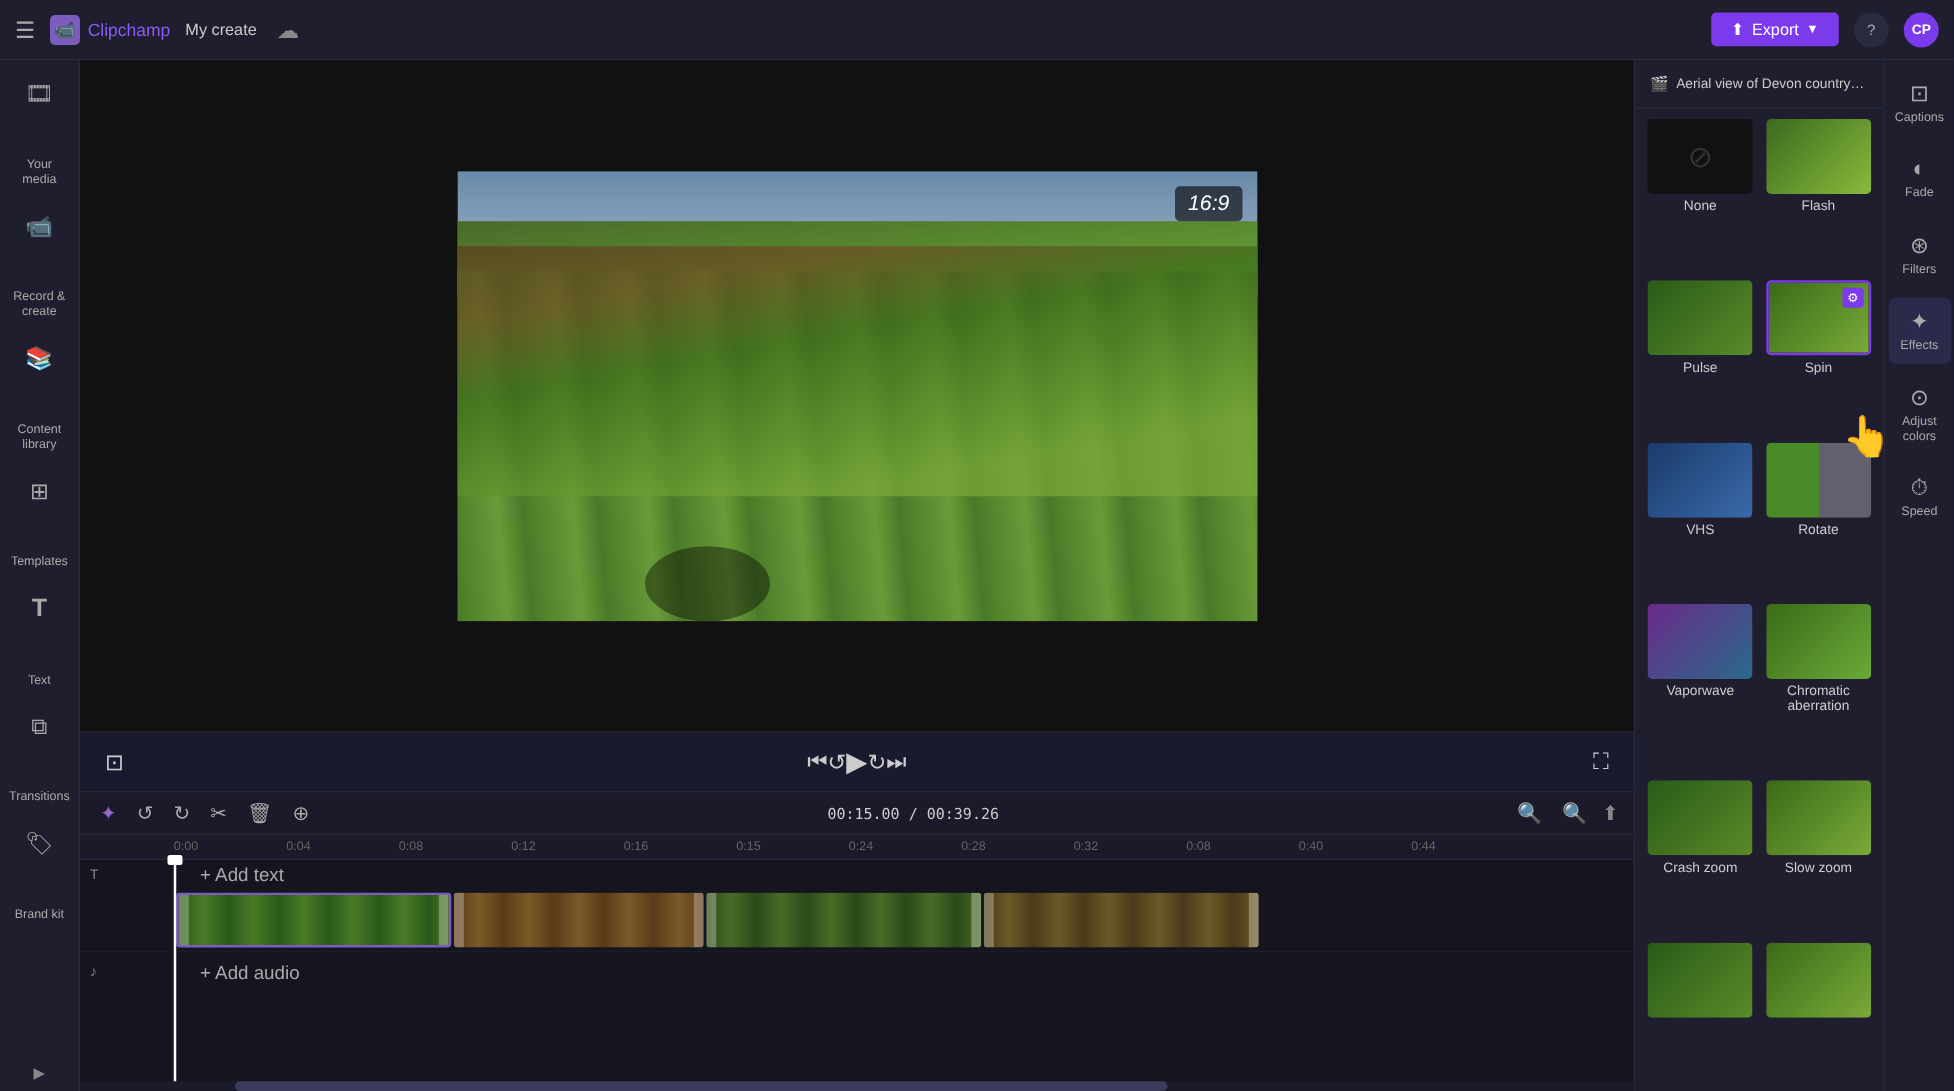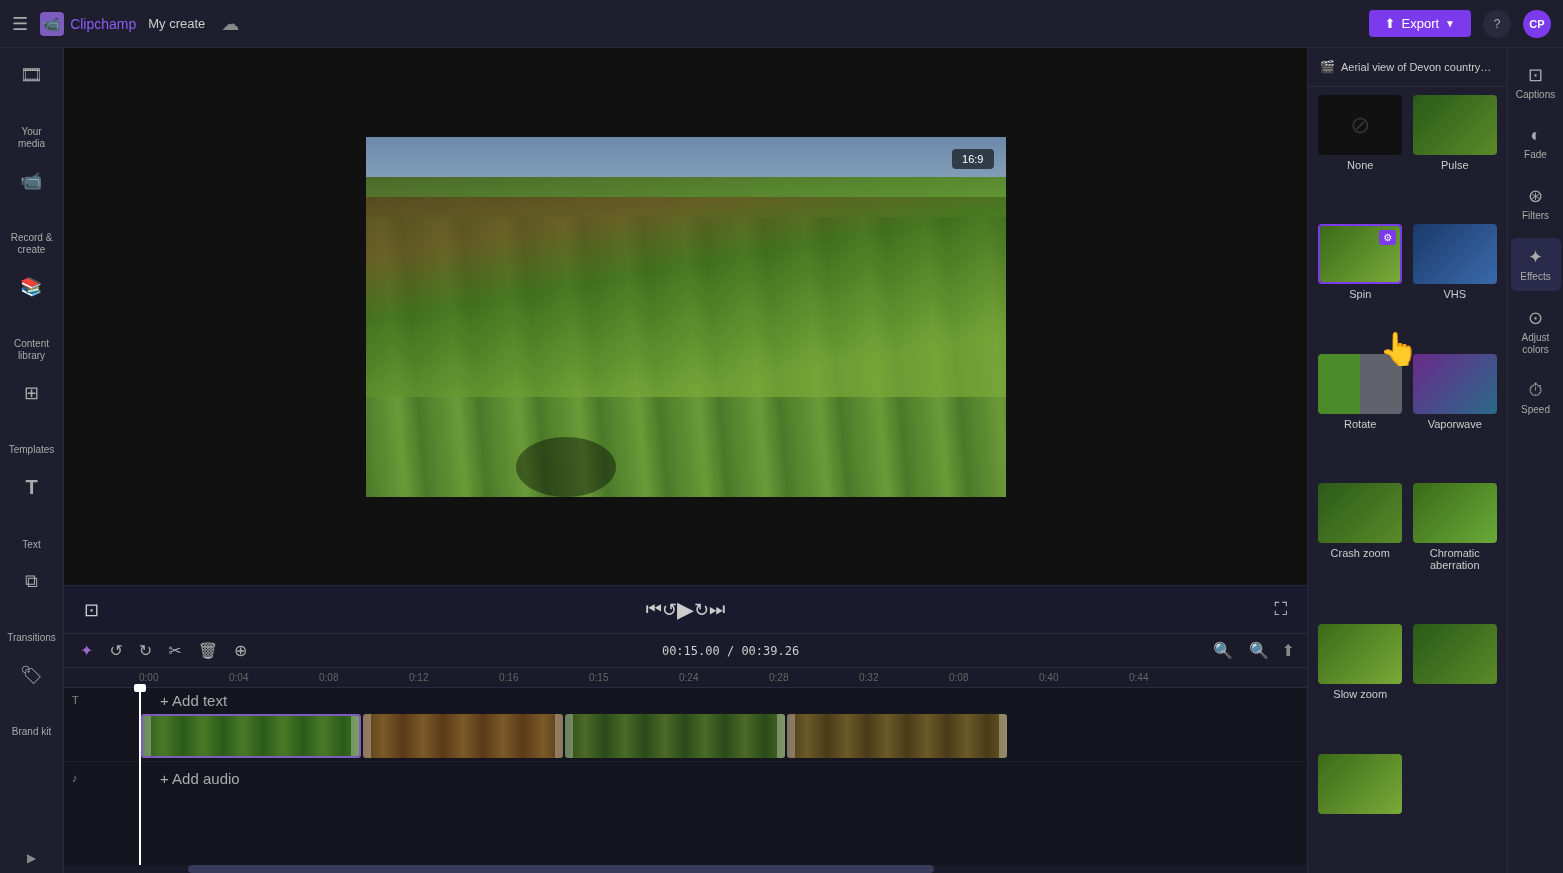--- a/index.html
+++ b/index.html
@@ -22,21 +22,21 @@
     .left-sidebar { width: 64px; background: #1e1e2e; display: flex; flex-direction: column; align-items: center; padding: 8px 0; gap: 4px; border-right: 1px solid #2a2a3e; flex-shrink: 0; }
     .sidebar-item { display: flex; flex-direction: column; align-items: center; gap: 3px; padding: 8px 4px; cursor: pointer; border-radius: 6px; width: 56px; color: #aaa; }
     .sidebar-item .icon { font-size: 18px; }
     .sidebar-item .label { font-size: 10px; text-align: center; line-height: 1.2; margin-top: 37px; }
 
     
     .center-area { flex: 1; display: flex; flex-direction: column; overflow: hidden; }
 
     
     .video-preview { flex: 1; background: #111; display: flex; align-items: center; justify-content: center; position: relative; overflow: hidden; }
-    .aspect-badge { position: absolute; top: 12px; right: 12px; background: rgba(0,0,0,0.6); color: #fff; padding: 4px 10px; border-radius: 4px; font-size: 11px; cursor: pointer; }
+    .aspect-badge { position: absolute; top: 12px; right: 12px; background: rgba(0,0,0,0.6); color: #fff; padding: 4px 10px; border-radius: 4px; font-size: 17px; cursor: pointer; font-style: italic; }
 
     
     .video-controls { height: 48px; background: #1a1a2e; display: flex; align-items: center; justify-content: center; gap: 20px; border-top: 1px solid #2a2a3e; flex-shrink: 0; }
     .ctrl-btn { background: none; border: none; color: #ccc; cursor: pointer; font-size: 18px; display: flex; align-items: center; }
     .ctrl-btn.play { font-size: 22px; }
     .controls-inner { position: relative; width: 100%; display: flex; align-items: center; justify-content: center; }
 
     
     .timeline-area { height: 240px; background: #151520; border-top: 1px solid #2a2a3e; flex-shrink: 0; display: flex; flex-direction: column; }
     .timeline-toolbar { height: 40px; background: #1a1a2a; display: flex; align-items: center; padding: 0 12px; gap: 8px; border-bottom: 1px solid #2a2a3e; }
@@ -308,20 +308,26 @@
 
     <div class="panel-effects-grid">
 
       <div class="effect-item">
         <div class="effect-thumb effect-thumb-none">
           <span style="font-size:24px; color:#333;">⊘</span>
         </div>
         <span class="effect-label">None</span>
       </div>
 
+      <div class="effect-item">
+        <div class="effect-thumb">
+          <div class="effect-thumb-inner effect-thumb-flash"></div>
+        </div>
+        <span class="effect-label">Flash</span>
+      </div>
 
       <div class="effect-item">
         <div class="effect-thumb">
           <div class="effect-thumb-inner effect-thumb-pulse"></div>
         </div>
         <span class="effect-label">Pulse</span>
       </div>
 
       <div class="effect-item" style="position:relative;">
         <div class="effect-thumb selected">
@@ -350,30 +356,30 @@
 
       <div class="effect-item">
         <div class="effect-thumb">
           <div class="effect-thumb-inner effect-thumb-vaporwave"></div>
         </div>
         <span class="effect-label">Vaporwave</span>
       </div>
 
       <div class="effect-item">
         <div class="effect-thumb">
+          <div class="effect-thumb-inner effect-thumb-chromatic"></div>
+        </div>
+        <span class="effect-label">Chromatic aberration</span>
+      </div>
+
+      <div class="effect-item">
+        <div class="effect-thumb">
           <div class="effect-thumb-inner effect-thumb-crashzoom"></div>
         </div>
         <span class="effect-label">Crash zoom</span>
-      </div>
-
-      <div class="effect-item">
-        <div class="effect-thumb">
-          <div class="effect-thumb-inner effect-thumb-chromatic"></div>
-        </div>
-        <span class="effect-label">Chromatic aberration</span>
       </div>
 
       <div class="effect-item">
         <div class="effect-thumb">
           <div class="effect-thumb-inner effect-thumb-slowzoom"></div>
         </div>
         <span class="effect-label">Slow zoom</span>
       </div>
 
       <div class="effect-item">

